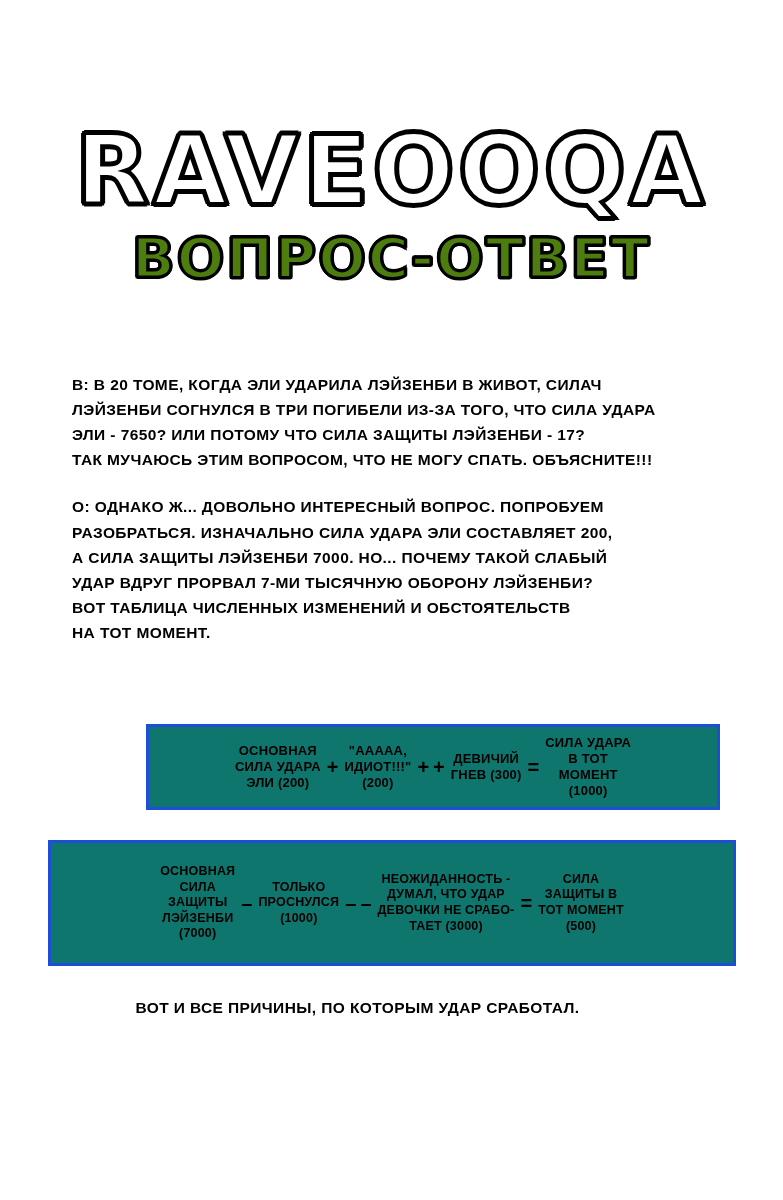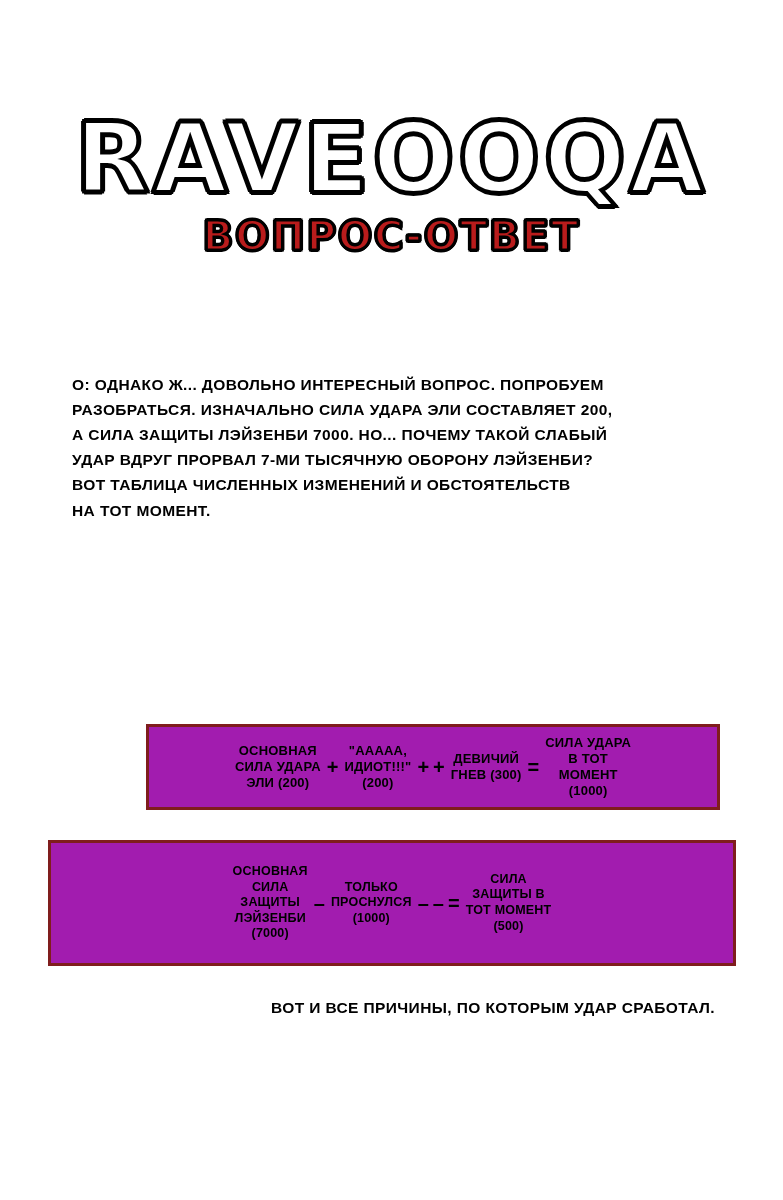--- a/index.html
+++ b/index.html
@@ -13,40 +13,41 @@
     font-family: "Liberation Sans", sans-serif;
     color: #000000;
     overflow: hidden;
     position: relative;
   }
 
   
   .title-wrap {
     text-align: center;
     padding-top: 114px;
+    margin-top: 12px;
   }
   .title-main {
     font-family: "DejaVu Sans", sans-serif;
     font-size: 96px;
     font-weight: bold;
     letter-spacing: 4px;
     line-height: 0.95;
     color: #ffffff;
     -webkit-text-stroke: 4px #000000;
     text-shadow:
        3px 0 0 #000,  -3px 0 0 #000,
        0 3px 0 #000,  0 -3px 0 #000;
     margin: 0;
   }
   .title-sub {
     font-family: "DejaVu Sans", sans-serif;
-    font-size: 40px;
+    font-size: 56px;
     font-weight: bold;
     letter-spacing: 2px;
-    color: #b91c1c;
+    color: #4d7c0f;
     -webkit-text-stroke: 3px #000000;
     text-shadow:
        2px 0 0 #000,  -2px 0 0 #000,
        0 2px 0 #000,  0 -2px 0 #000;
     margin: 8px 0 0 0;
   }
 
   
   .body-text {
     position: absolute;
@@ -60,26 +61,26 @@
     line-height: 1.62;
     letter-spacing: 0.4px;
     text-transform: uppercase;
     margin: 0 0 22px 0;
     white-space: pre-line;
   }
 
   
   .formula-box {
     position: absolute;
-    border: 3px solid #7f1d1d;
+    border: 3px solid #1d4ed8;
     box-sizing: border-box;
     display: flex;
     align-items: center;
     justify-content: center;
-    background: #a21caf;
+    background: #0f766e;
   }
   #formula-attack {
     left: 146px;
     top: 724px;
     width: 574px;
     height: 86px;
   }
   #formula-defense {
     left: 48px;
     top: 840px;
@@ -103,40 +104,44 @@
     line-height: 1;
   }
   #formula-defense .f-term { font-size: 12.5px; }
 
   
   .footer {
     position: absolute;
     left: 0;
     top: 996px;
     width: 715px;
-    text-align: right;
+    text-align: center;
   }
   .footer-line {
     font-size: 15.5px;
     font-weight: bold;
     line-height: 1.6;
     letter-spacing: 0.4px;
     text-transform: uppercase;
     margin: 0;
   }
 </style>
 </head>
 <body>
 
 <div class="title-wrap">
   <div class="title-main">RAVEOOQA</div>
   <div class="title-sub">ВОПРОС-ОТВЕТ</div>
 </div>
 
 <div class="body-text">
+  <p class="para">В: В 20 ТОМЕ, КОГДА ЭЛИ УДАРИЛА ЛЭЙЗЕНБИ В ЖИВОТ, СИЛАЧ
+ЛЭЙЗЕНБИ СОГНУЛСЯ В ТРИ ПОГИБЕЛИ ИЗ-ЗА ТОГО, ЧТО СИЛА УДАРА
+ЭЛИ - 7650? ИЛИ ПОТОМУ ЧТО СИЛА ЗАЩИТЫ ЛЭЙЗЕНБИ - 17?
+ТАК МУЧАЮСЬ ЭТИМ ВОПРОСОМ, ЧТО НЕ МОГУ СПАТЬ. ОБЪЯСНИТЕ!!!</p>
   <p class="para">О: ОДНАКО Ж... ДОВОЛЬНО ИНТЕРЕСНЫЙ ВОПРОС. ПОПРОБУЕМ
 РАЗОБРАТЬСЯ. ИЗНАЧАЛЬНО СИЛА УДАРА ЭЛИ СОСТАВЛЯЕТ 200,
 А СИЛА ЗАЩИТЫ ЛЭЙЗЕНБИ 7000. НО... ПОЧЕМУ ТАКОЙ СЛАБЫЙ
 УДАР ВДРУГ ПРОРВАЛ 7-МИ ТЫСЯЧНУЮ ОБОРОНУ ЛЭЙЗЕНБИ?
 ВОТ ТАБЛИЦА ЧИСЛЕННЫХ ИЗМЕНЕНИЙ И ОБСТОЯТЕЛЬСТВ
 НА ТОТ МОМЕНТ.</p>
 </div>
 
 <div class="formula-box" id="formula-attack">
   <span class="f-term">ОСНОВНАЯ
@@ -162,20 +167,24 @@
 СИЛА
 ЗАЩИТЫ
 ЛЭЙЗЕНБИ
 (7000)</span>
   <span class="f-op">–</span>
   <span class="f-term">ТОЛЬКО
 ПРОСНУЛСЯ
 (1000)</span>
   <span class="f-op">–</span>
   <span class="f-op">–</span>
+  <span class="f-term">НЕОЖИДАННОСТЬ -
+ДУМАЛ, ЧТО УДАР
+ДЕВОЧКИ НЕ СРАБО-
+ТАЕТ (3000)</span>
   <span class="f-op">=</span>
   <span class="f-term">СИЛА
 ЗАЩИТЫ В
 ТОТ МОМЕНТ
 (500)</span>
 </div>
 
 <div class="footer">
   <p class="footer-line">ВОТ И ВСЕ ПРИЧИНЫ, ПО КОТОРЫМ УДАР СРАБОТАЛ.</p>
 </div>

